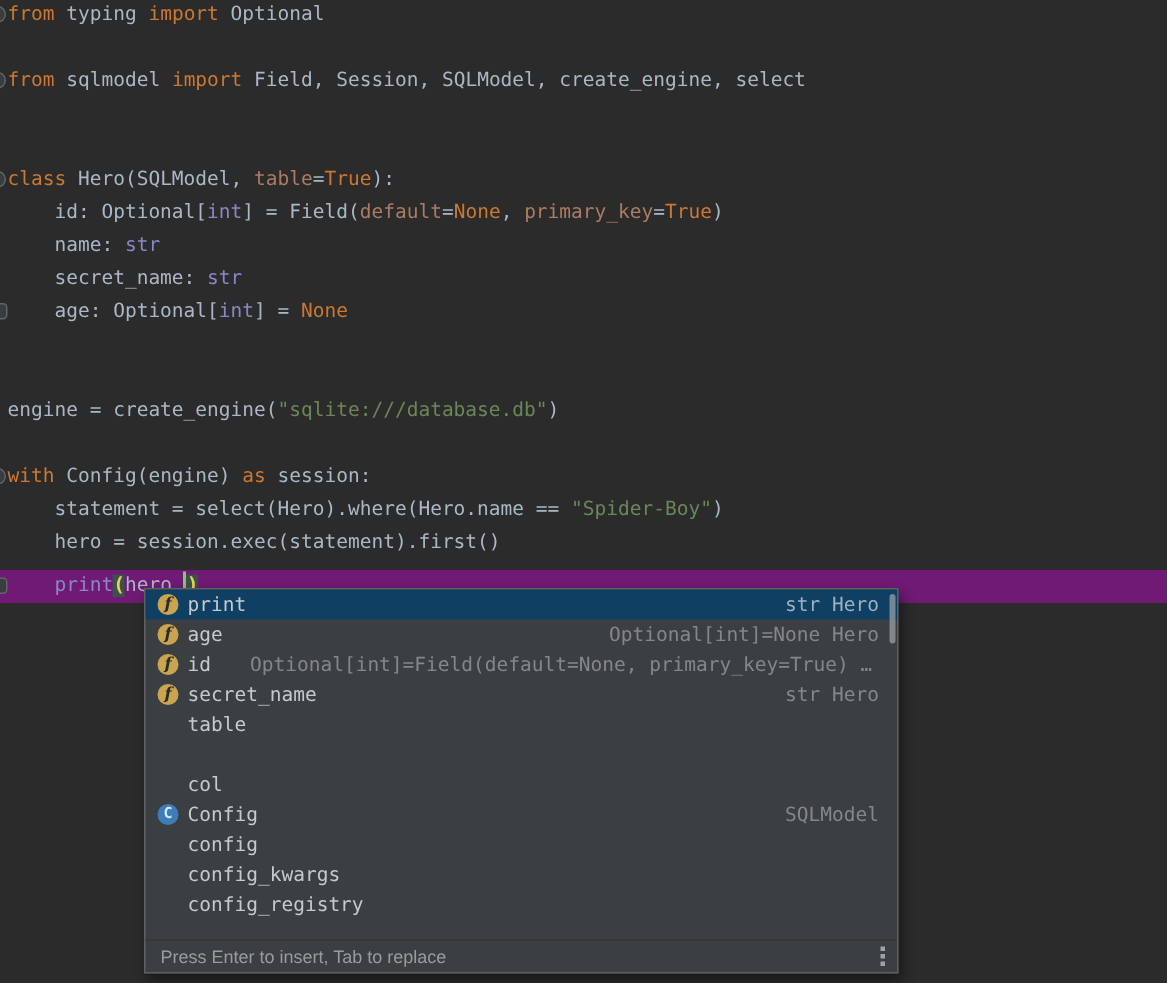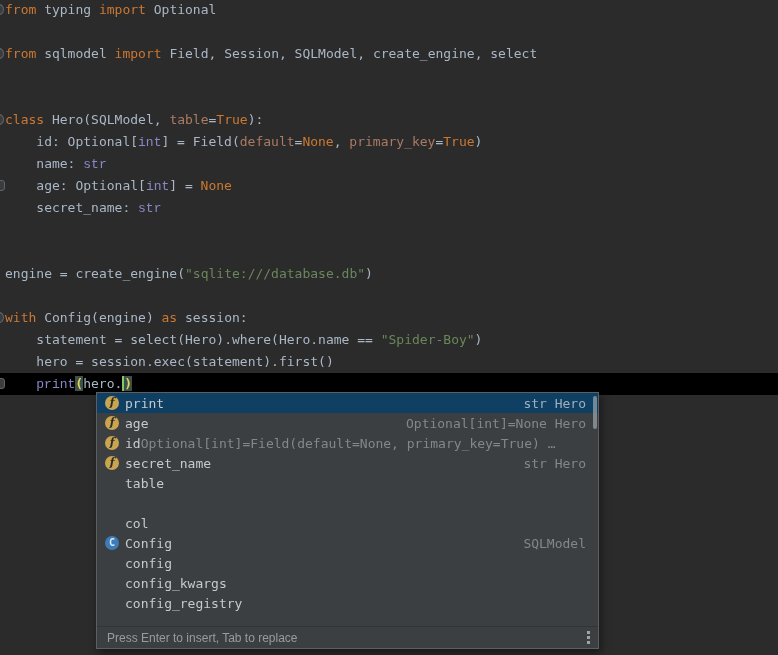--- a/index.html
+++ b/index.html
@@ -2,24 +2,24 @@
 <html><head>
 <meta charset="utf-8">
 <style>
   html,body{margin:0;padding:0;background:#2b2b2b;}
   body{width:778px;height:655px;overflow:hidden;position:relative;
        font-family:"DejaVu Sans Mono","Liberation Mono",monospace;}
   #editor{position:absolute;inset:0;background:#2b2b2b;}
   #code{position:absolute;left:0;top:-1px;right:0;}
   .line{position:relative;height:22px;line-height:22px;font-size:13px;
         white-space:pre;color:#a9b7c6;padding-left:5px;}
-  .line.current{background:#000000;}
+  .line.current{background:#701a75;margin-top:7px;}
   .tok-kw{color:#cc7832;}
   .tok-df{color:#a9b7c6;}
-  .tok-ty{color:#8888c6;font-family:Liberation Mono, monospace;}
+  .tok-ty{color:#8888c6;}
   .tok-st{color:#6a8759;}
   .tok-arg{color:#ab7b63;}
   .tok-pm{color:#e8d44d;font-weight:bold;background:#3b514d;}
   .caret{display:inline-block;width:2px;height:15px;background:#84c86c;
          vertical-align:middle;margin:0 0 3px 0;}
   .gutter-marker{position:absolute;width:10px;height:11px;top:5px;
         border:1px solid #606466;background:#3a3d3f;box-sizing:border-box;}
   .gutter-marker.circle{left:-6px;border-radius:50%;}
   .gutter-marker.square{left:-5px;border-radius:3px;}
 
@@ -32,21 +32,21 @@
        font-size:13px;color:#bdc1c5;white-space:pre;}
   .row.selected{background:#0f3f63;}
   .row .ic{flex:0 0 14px;width:14px;height:14px;border-radius:50%;
        margin-right:6px;font:italic bold 11px/14px "DejaVu Serif",serif;
        text-align:center;}
   .ic.field{background:#c9a550;color:#2b2b2b;}
   .ic.class{background:#3d7cb8;color:#d9e8f5;font-style:normal;
        font-family:"DejaVu Sans Mono",monospace;font-size:10px;}
   .ic.none{background:transparent;}
   .row .lbl{color:#c6cacd;}
-  .row .tail{color:#84878a;overflow:hidden;}
+  .row .tail{color:#84878a;margin-left:26px;overflow:hidden;}
   .row .hint{margin-left:auto;color:#84878a;text-align:right;}
   .row.selected .hint{color:#9db0c0;}
   #popup-scroll-thumb{position:absolute;right:1px;top:3px;width:4px;height:33px;
        background:rgba(165,175,182,.65);border-radius:2px;}
   #popup-footer{height:21px;border-top:1px solid #323435;display:flex;
        align-items:center;padding:0 8px 0 10px;
        font:12px "Liberation Sans",sans-serif;color:#999c9e;}
   #kebab{margin-left:auto;display:flex;flex-direction:column;gap:2px;}
   #kebab i{width:3px;height:3px;background:#a0a3a5;display:block;}
 </style>
@@ -56,22 +56,22 @@
 <div id="editor">
   <div id="code">
       <div class="line"><span class="tok-kw">from</span><span class="tok-df"> typing </span><span class="tok-kw">import</span><span class="tok-df"> Optional</span><span class="gutter-marker circle"></span></div>
       <div class="line"></div>
       <div class="line"><span class="tok-kw">from</span><span class="tok-df"> sqlmodel </span><span class="tok-kw">import</span><span class="tok-df"> Field, Session, SQLModel, create_engine, select</span><span class="gutter-marker circle"></span></div>
       <div class="line"></div>
       <div class="line"></div>
       <div class="line"><span class="tok-kw">class</span><span class="tok-df"> Hero(SQLModel, </span><span class="tok-arg">table</span><span class="tok-df">=</span><span class="tok-kw">True</span><span class="tok-df">):</span><span class="gutter-marker circle"></span></div>
       <div class="line"><span class="tok-df">    id: Optional[</span><span class="tok-ty">int</span><span class="tok-df">] = Field(</span><span class="tok-arg">default</span><span class="tok-df">=</span><span class="tok-kw">None</span><span class="tok-df">, </span><span class="tok-arg">primary_key</span><span class="tok-df">=</span><span class="tok-kw">True</span><span class="tok-df">)</span></div>
       <div class="line"><span class="tok-df">    name: </span><span class="tok-ty">str</span></div>
+      <div class="line"><span class="tok-df">    secret_name: </span><span class="tok-ty">str</span></div>
       <div class="line"><span class="tok-df">    age: Optional[</span><span class="tok-ty">int</span><span class="tok-df">] = </span><span class="tok-kw">None</span><span class="gutter-marker square"></span></div>
-      <div class="line"><span class="tok-df">    secret_name: </span><span class="tok-ty">str</span></div>
       <div class="line"></div>
       <div class="line"></div>
       <div class="line"><span class="tok-df">engine = create_engine(</span><span class="tok-st">"sqlite:///database.db"</span><span class="tok-df">)</span></div>
       <div class="line"></div>
       <div class="line"><span class="tok-kw">with</span><span class="tok-df"> Config(engine) </span><span class="tok-kw">as</span><span class="tok-df"> session:</span><span class="gutter-marker circle"></span></div>
       <div class="line"><span class="tok-df">    statement = select(Hero).where(Hero.name == </span><span class="tok-st">"Spider-Boy"</span><span class="tok-df">)</span></div>
       <div class="line"><span class="tok-df">    hero = session.exec(statement).first()</span></div>
       <div class="line current"><span class="tok-df">    </span><span class="tok-ty">print</span><span class="tok-pm">(</span><span class="tok-df">hero.</span><span class="caret"></span><span class="tok-pm">)</span><span class="gutter-marker square"></span></div>
     </div>
 

